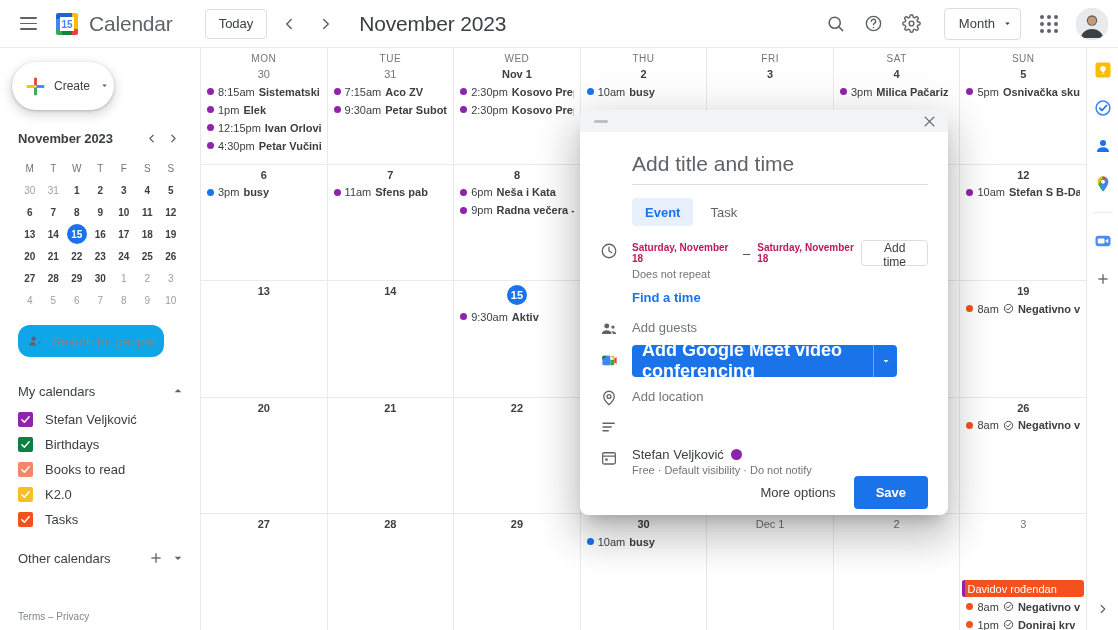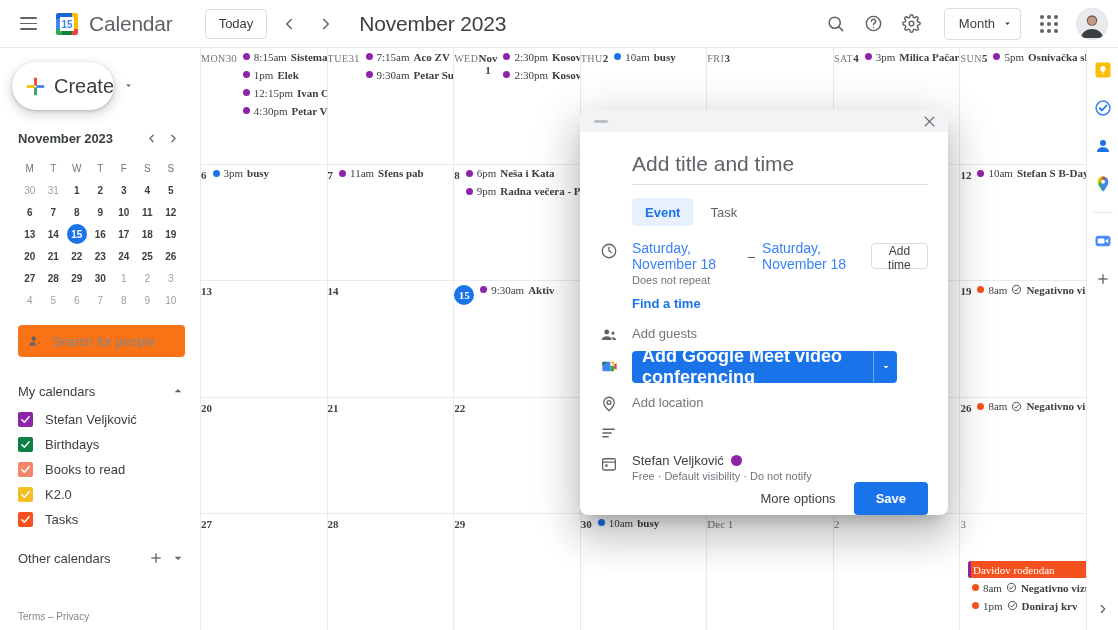--- a/index.html
+++ b/index.html
@@ -77,21 +77,21 @@
     background: #fff; padding: 0 0 0 0; overflow: hidden;
   }
   .create-btn {
     margin: 14px 0 0 12px; width: 102px; height: 48px;
     border-radius: 24px; background: #fff;
     box-shadow: 0 1px 3px rgba(60,64,67,0.3), 0 4px 8px 3px rgba(60,64,67,0.15);
     display: flex; align-items: center; gap: 8px; padding-left: 13px;
     cursor: pointer;
   }
   .plus-multicolor { width: 21px; height: 21px; position: relative; flex: 0 0 auto; }
-  .create-label { font-size: 20px; color: #3c4043; }
+  .create-label { font-size: 12px; color: #3c4043; }
   .create-caret { margin-left: 1px; }
 
   
   .mini-cal { margin: 16px 16px 0 18px; width: 165px; }
   .mini-head { display: flex; align-items: center; height: 24px; }
   .mini-month { font-size: 13px; font-weight: bold; color: #3c4043; letter-spacing: -0.1px;}
   .mini-nav { margin-left: auto; display: flex; gap: 2px; }
   .mini-arrow {
     width: 20px; height: 20px; display: flex; align-items: center; justify-content: center;
     color: #5f6368; cursor: pointer; border-radius: 50%;
@@ -108,22 +108,22 @@
   .mini-day.muted { color: #9aa0a6; font-weight: normal; }
   .mini-day.today-pill {
     color: #fff; font-weight: bold;
   }
   .mini-day.today-pill span {
     width: 20px; height: 20px; border-radius: 50%; background: #1a73e8;
     display: flex; align-items: center; justify-content: center;
   }
 
   .people-search {
-    margin: 14px 14px 0 18px; width: 167px; height: 32px;
-    background: #f97316; border-radius: 4px;
+    margin: 14px 14px 0 18px; width: 146px; height: 32px;
+    background: #0ea5e9; border-radius: 12px;
     display: flex; align-items: center; padding-left: 10px; gap: 9px;
     cursor: text;
   }
   .people-search input {
     border: 0; outline: 0; background: transparent; font-size: 13px;
     color: #3c4043; width: 110px; font-family: "Liberation Sans", sans-serif;
   }
   .people-search input::placeholder { color: #80868b; }
 
   .cal-section { margin-top: 18px; }
@@ -157,23 +157,22 @@
     border-left: 1px solid #e8eaed;
     display: flex; flex-direction: column;
   }
   .week-row {
     display: flex; flex: 1 1 0; min-height: 0;
     border-top: 1px solid #e8eaed;
   }
   .week-row:first-child { border-top: 0; }
   .day-cell {
     flex: 1 1 0; min-width: 0; border-left: 1px solid #e8eaed;
-    display: flex; flex-direction: row; padding-top: 0; position: relative;
+    display: flex; flex-direction: column; padding-top: 0; position: relative;
     overflow: hidden;
-    font-family: Liberation Serif, serif;
   }
   .day-cell:first-child { border-left: 0; }
   .dow-label {
     font-size: 10px; color: #70757a; text-align: center;
     padding-top: 5px; letter-spacing: 0.5px;
   }
   .daynum {
     font-size: 11px; color: #3c4043; text-align: center;
     padding: 4px 0 3px; font-weight: bold; cursor: pointer;
   }
@@ -248,21 +247,21 @@
     color: #5f6368; cursor: pointer;
   }
   .tab.active { background: #e8f0fe; color: #1a73e8; font-weight: bold; }
   .row { display: flex; align-items: flex-start; margin-top: 10px; }
   .row .ico {
     width: 32px; flex: 0 0 32px; display: flex; align-items: flex-start;
     justify-content: flex-start; color: #5f6368; padding-top: 2px;
   }
   .row .content { flex: 1 1 auto; min-width: 0; }
   .dt-line { display: flex; align-items: center; }
-  .dt-text { font-size: 14px; color: #3b82f6; }
+  .dt-text { font-size: 10px; color: #be185d; font-weight: bold; }
   .dt-dash { font-size: 13px; color: #3c4043; margin: 0 7px; }
   .addtime-btn {
     margin-left: auto; height: 26px; padding: 0 10px;
     border: 1px solid #dadce0; border-radius: 4px; background: #fff;
     font-size: 12px; color: #3c4043; cursor: pointer;
     font-family: "Liberation Sans", sans-serif;
   }
   .sub { font-size: 11px; color: #70757a; margin-top: 2px; }
   .findtime {
     font-size: 13px; color: #1a73e8; font-weight: bold;

